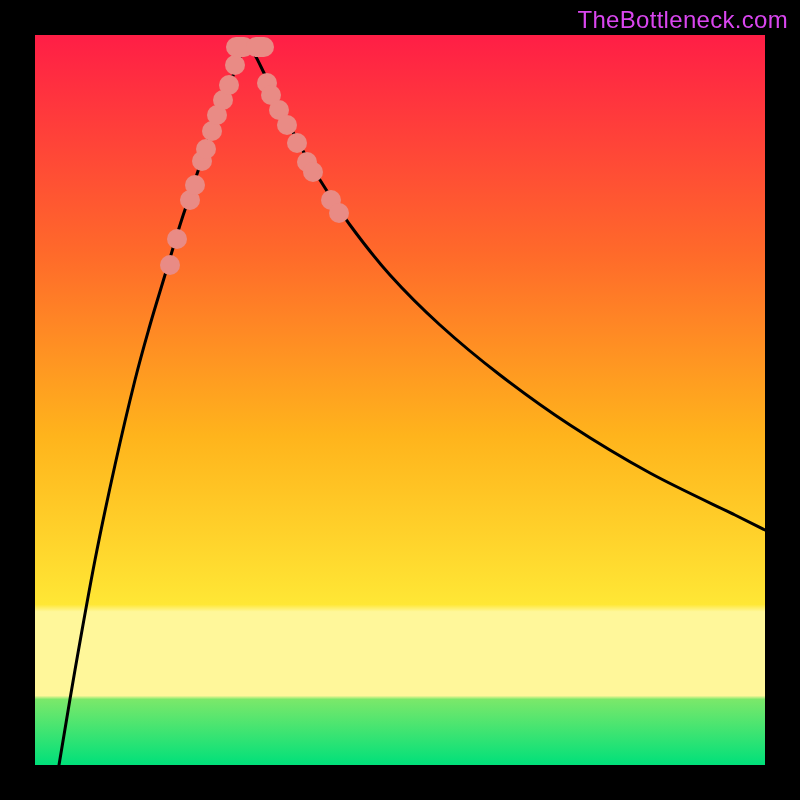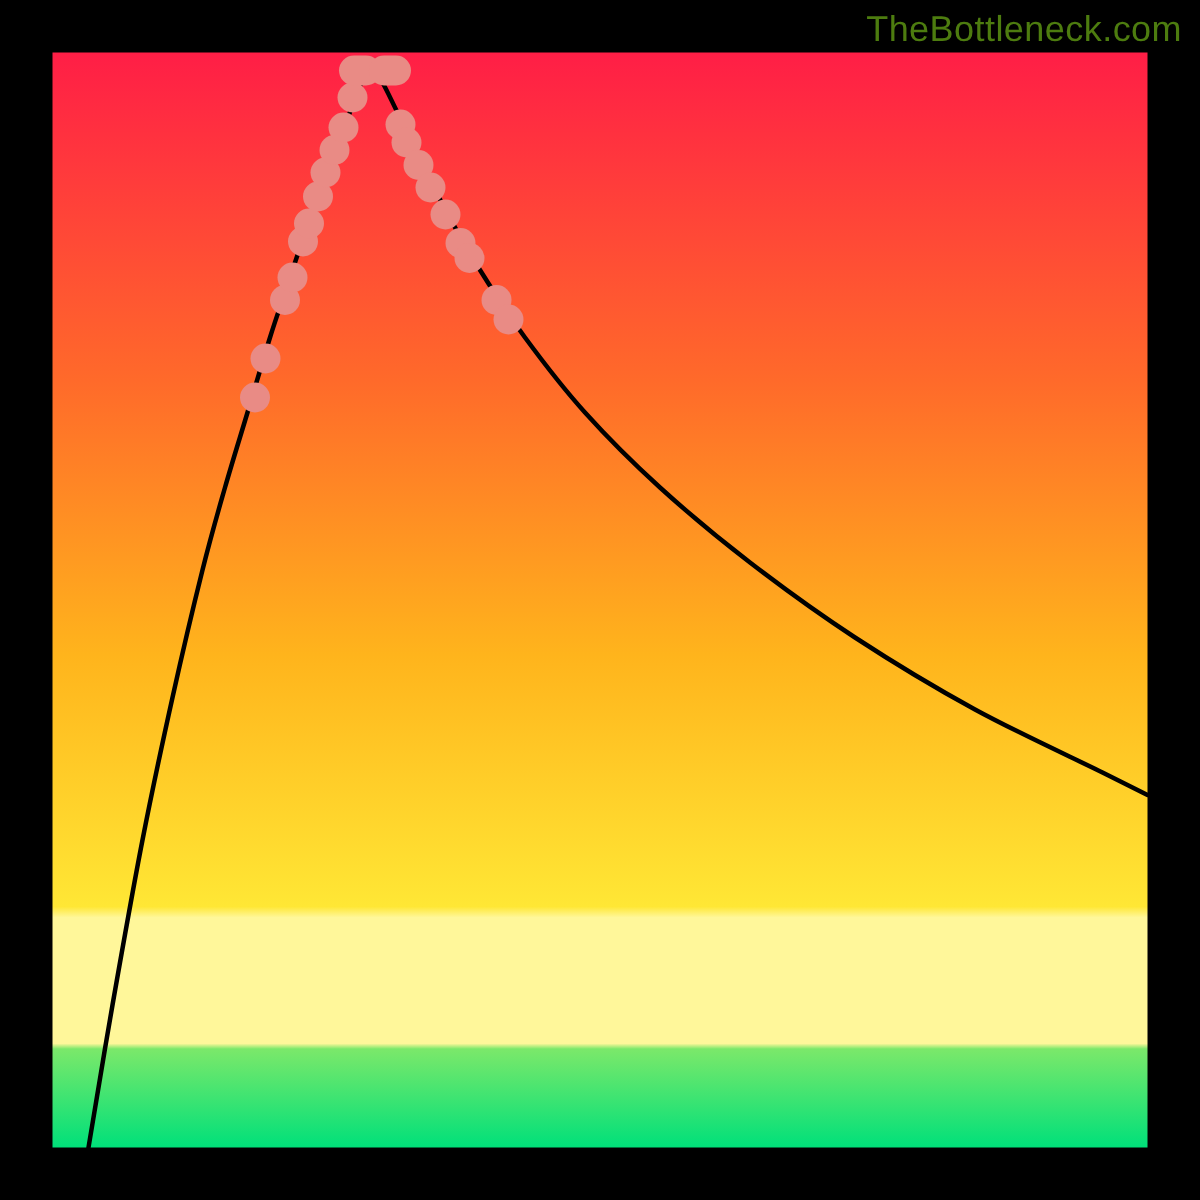--- a/index.html
+++ b/index.html
@@ -37,21 +37,21 @@
       var(--c-green-top) 91%,
       var(--c-green-bot) 100%
     );
   }
   .watermark {
     position: absolute;
     top: 6px;
     right: 12px;
     font-size: 24px;
     font-weight: 400;
-    color: #4d7c0f;
+    color: #d946ef;
     letter-spacing: 0.3px;
     user-select: none;
     margin-left: 27px;
   }
   svg.curve {
     position: absolute;
     left: 0;
     top: 0;
     width: 730px;
     height: 730px;

